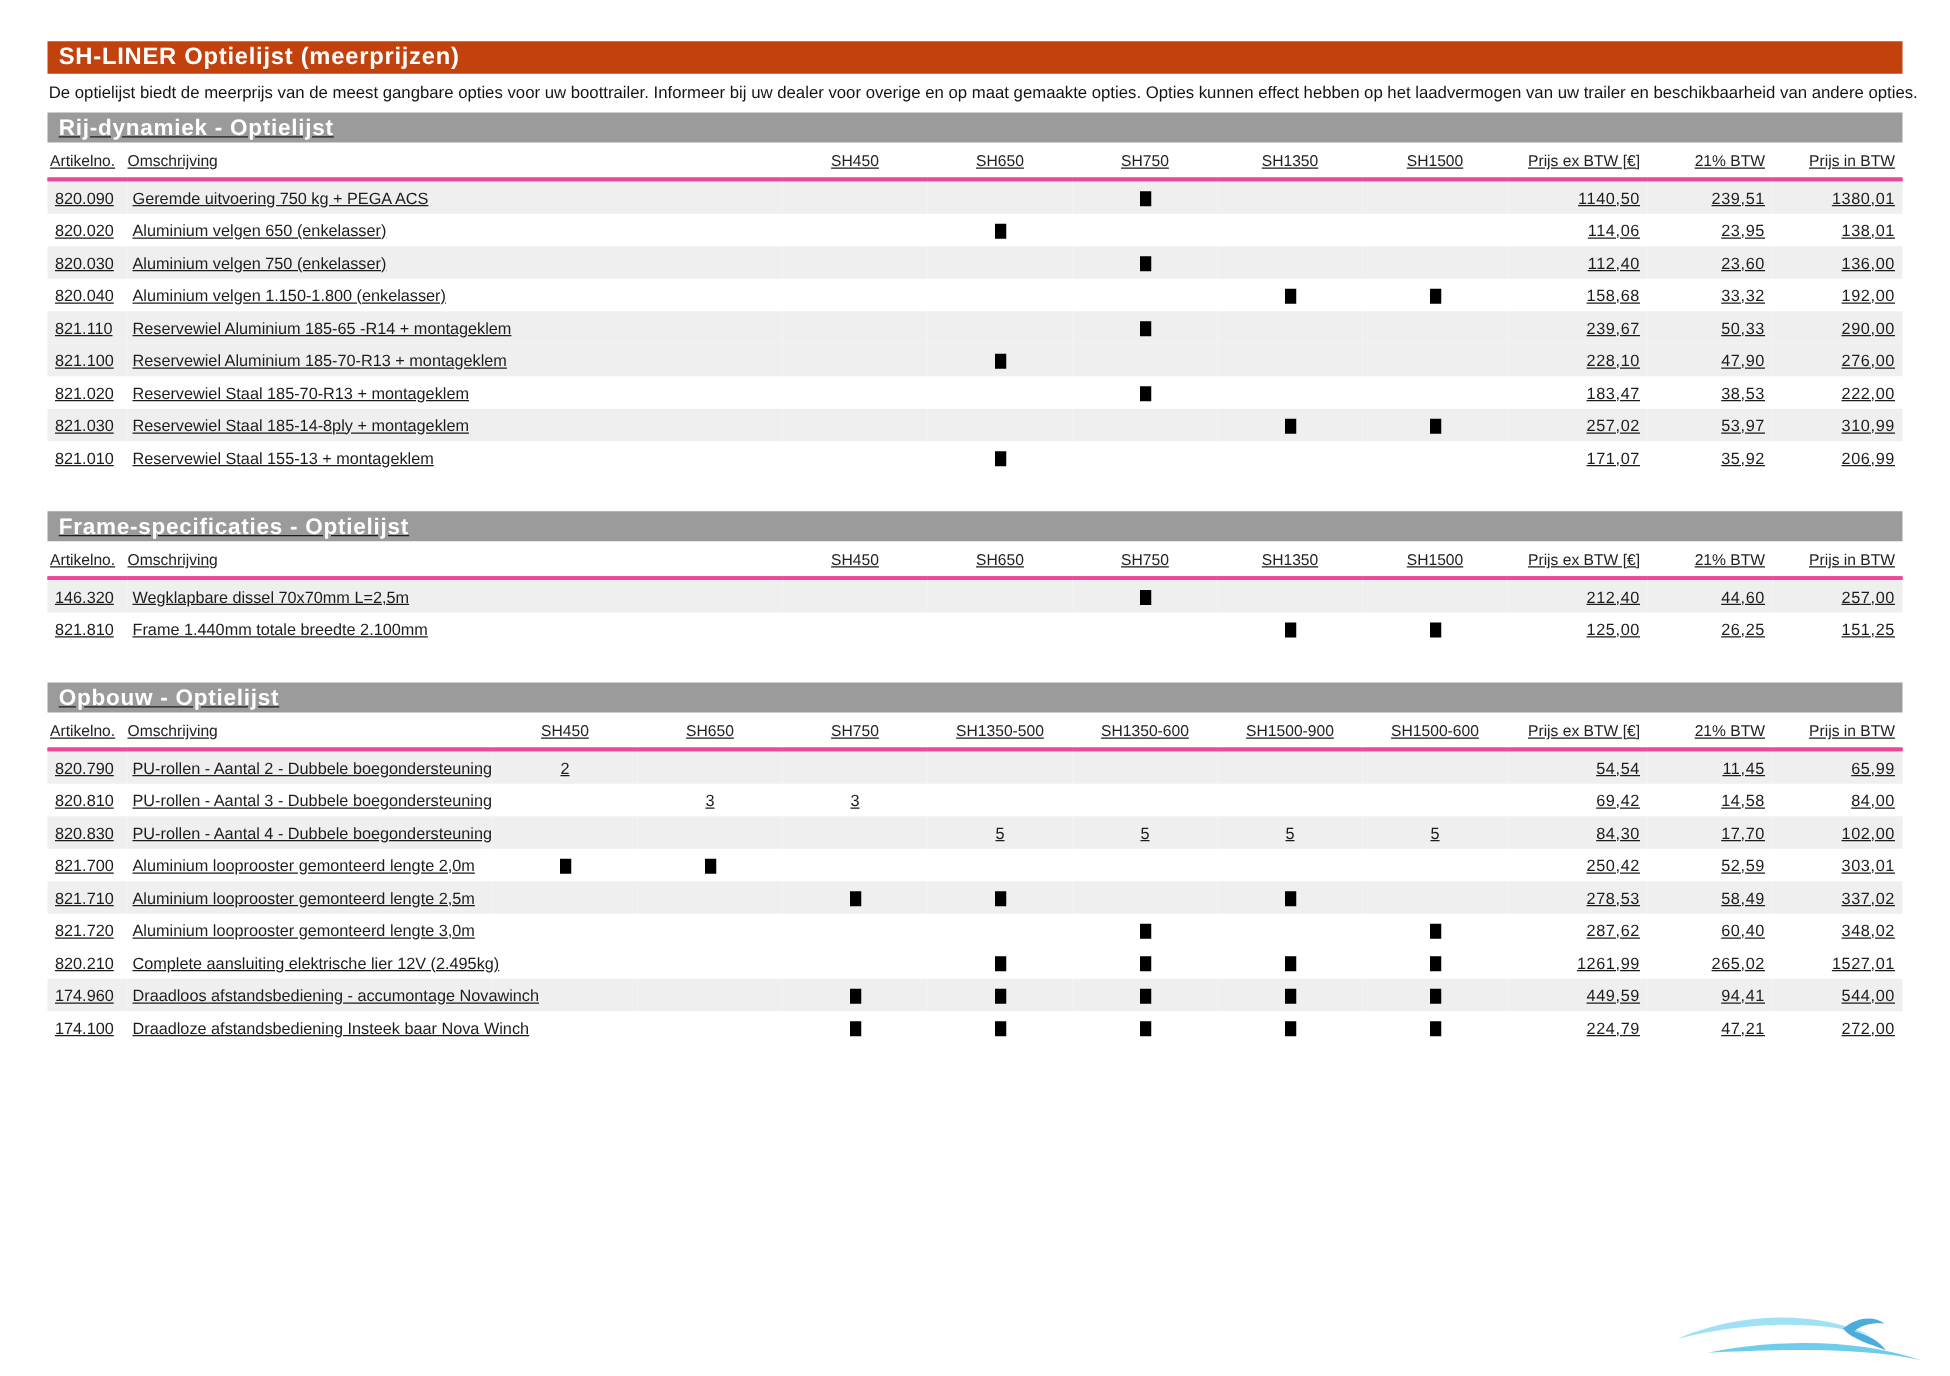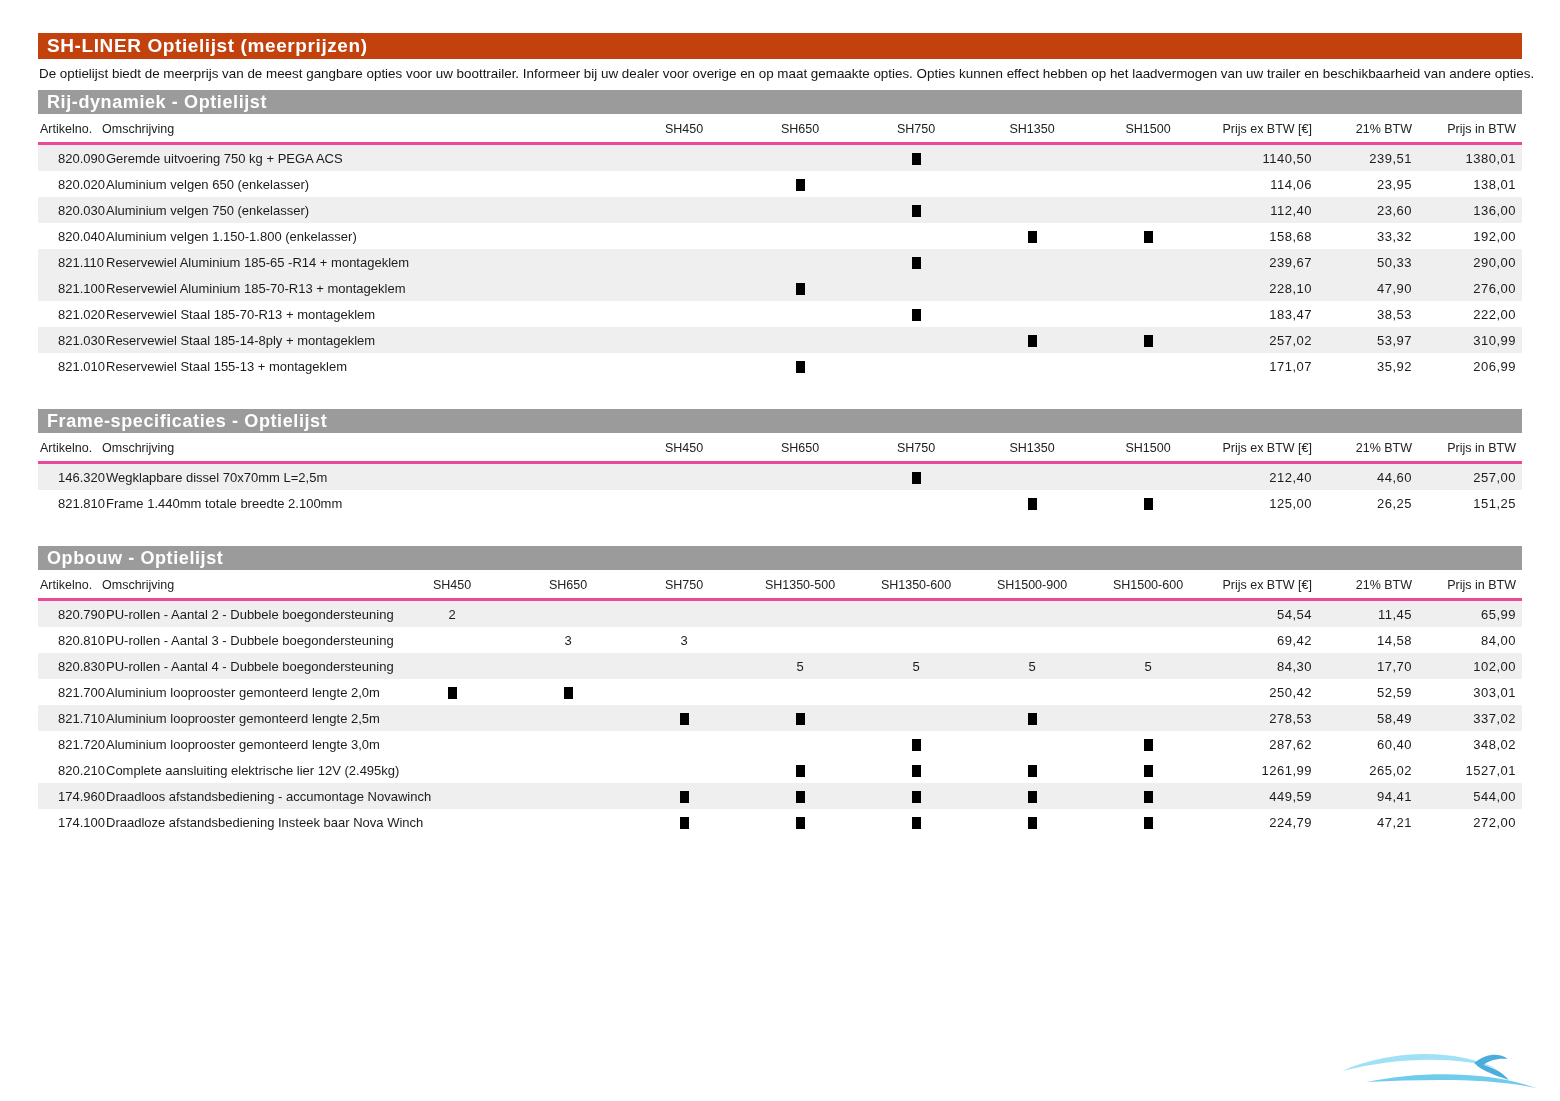--- a/index.html
+++ b/index.html
@@ -14,40 +14,40 @@
   .page{position:absolute;left:38px;top:33px;width:1484px;}
   .title-bar{
     background:#c2410c;color:#ffffff;
     font-weight:bold;font-size:19px;line-height:22px;
     padding:2px 9px;letter-spacing:0.6px;
   }
   .subtitle{
     font-size:13.4px;color:#141414;
     margin:7px 1px 9px 1px;white-space:nowrap;
   }
-  .table-block{margin-top:0;}
+  .table-block{margin-top:0;text-decoration:underline;}
   .table-block + .table-block{margin-top:30px;}
   .section-bar{
     background:#9b9b9b;color:#ffffff;
     font-weight:bold;font-size:18px;line-height:20px;
     padding:2px 9px;letter-spacing:0.6px;
     margin-bottom:4px;
   }
   table{border-collapse:collapse;width:100%;table-layout:fixed;font-size:13px;}
   thead th{
     font-weight:normal;font-size:12.5px;color:#222222;
     padding:4px 4px 6px 4px;border-bottom:3px solid #ec4899;
     white-space:nowrap;text-align:center;
   }
   thead th.h-art{text-align:left;padding-left:2px;padding-right:0;}
   thead th.h-desc{text-align:left;padding-left:0;}
   thead th.h-price{text-align:right;padding-right:6px;}
   tbody td{height:26px;padding:0 4px;vertical-align:middle;white-space:nowrap;}
   tbody tr.odd{background:#efefef;}
-  td.c-art{padding-left:20px;}
+  td.c-art{padding-left:6px;}
   td.c-desc{overflow:visible;}
   td.c-spec{text-align:center;}
   td.c-price{text-align:right;letter-spacing:0.5px;padding-right:6px;}
   .mark{display:inline-block;width:9px;height:12px;background:#000000;vertical-align:middle;}
   .watermark{position:absolute;left:1338px;top:1043px;width:202px;height:54px;opacity:0.85;}
 </style>
 </head>
 <body>
 
 <div class="page">

